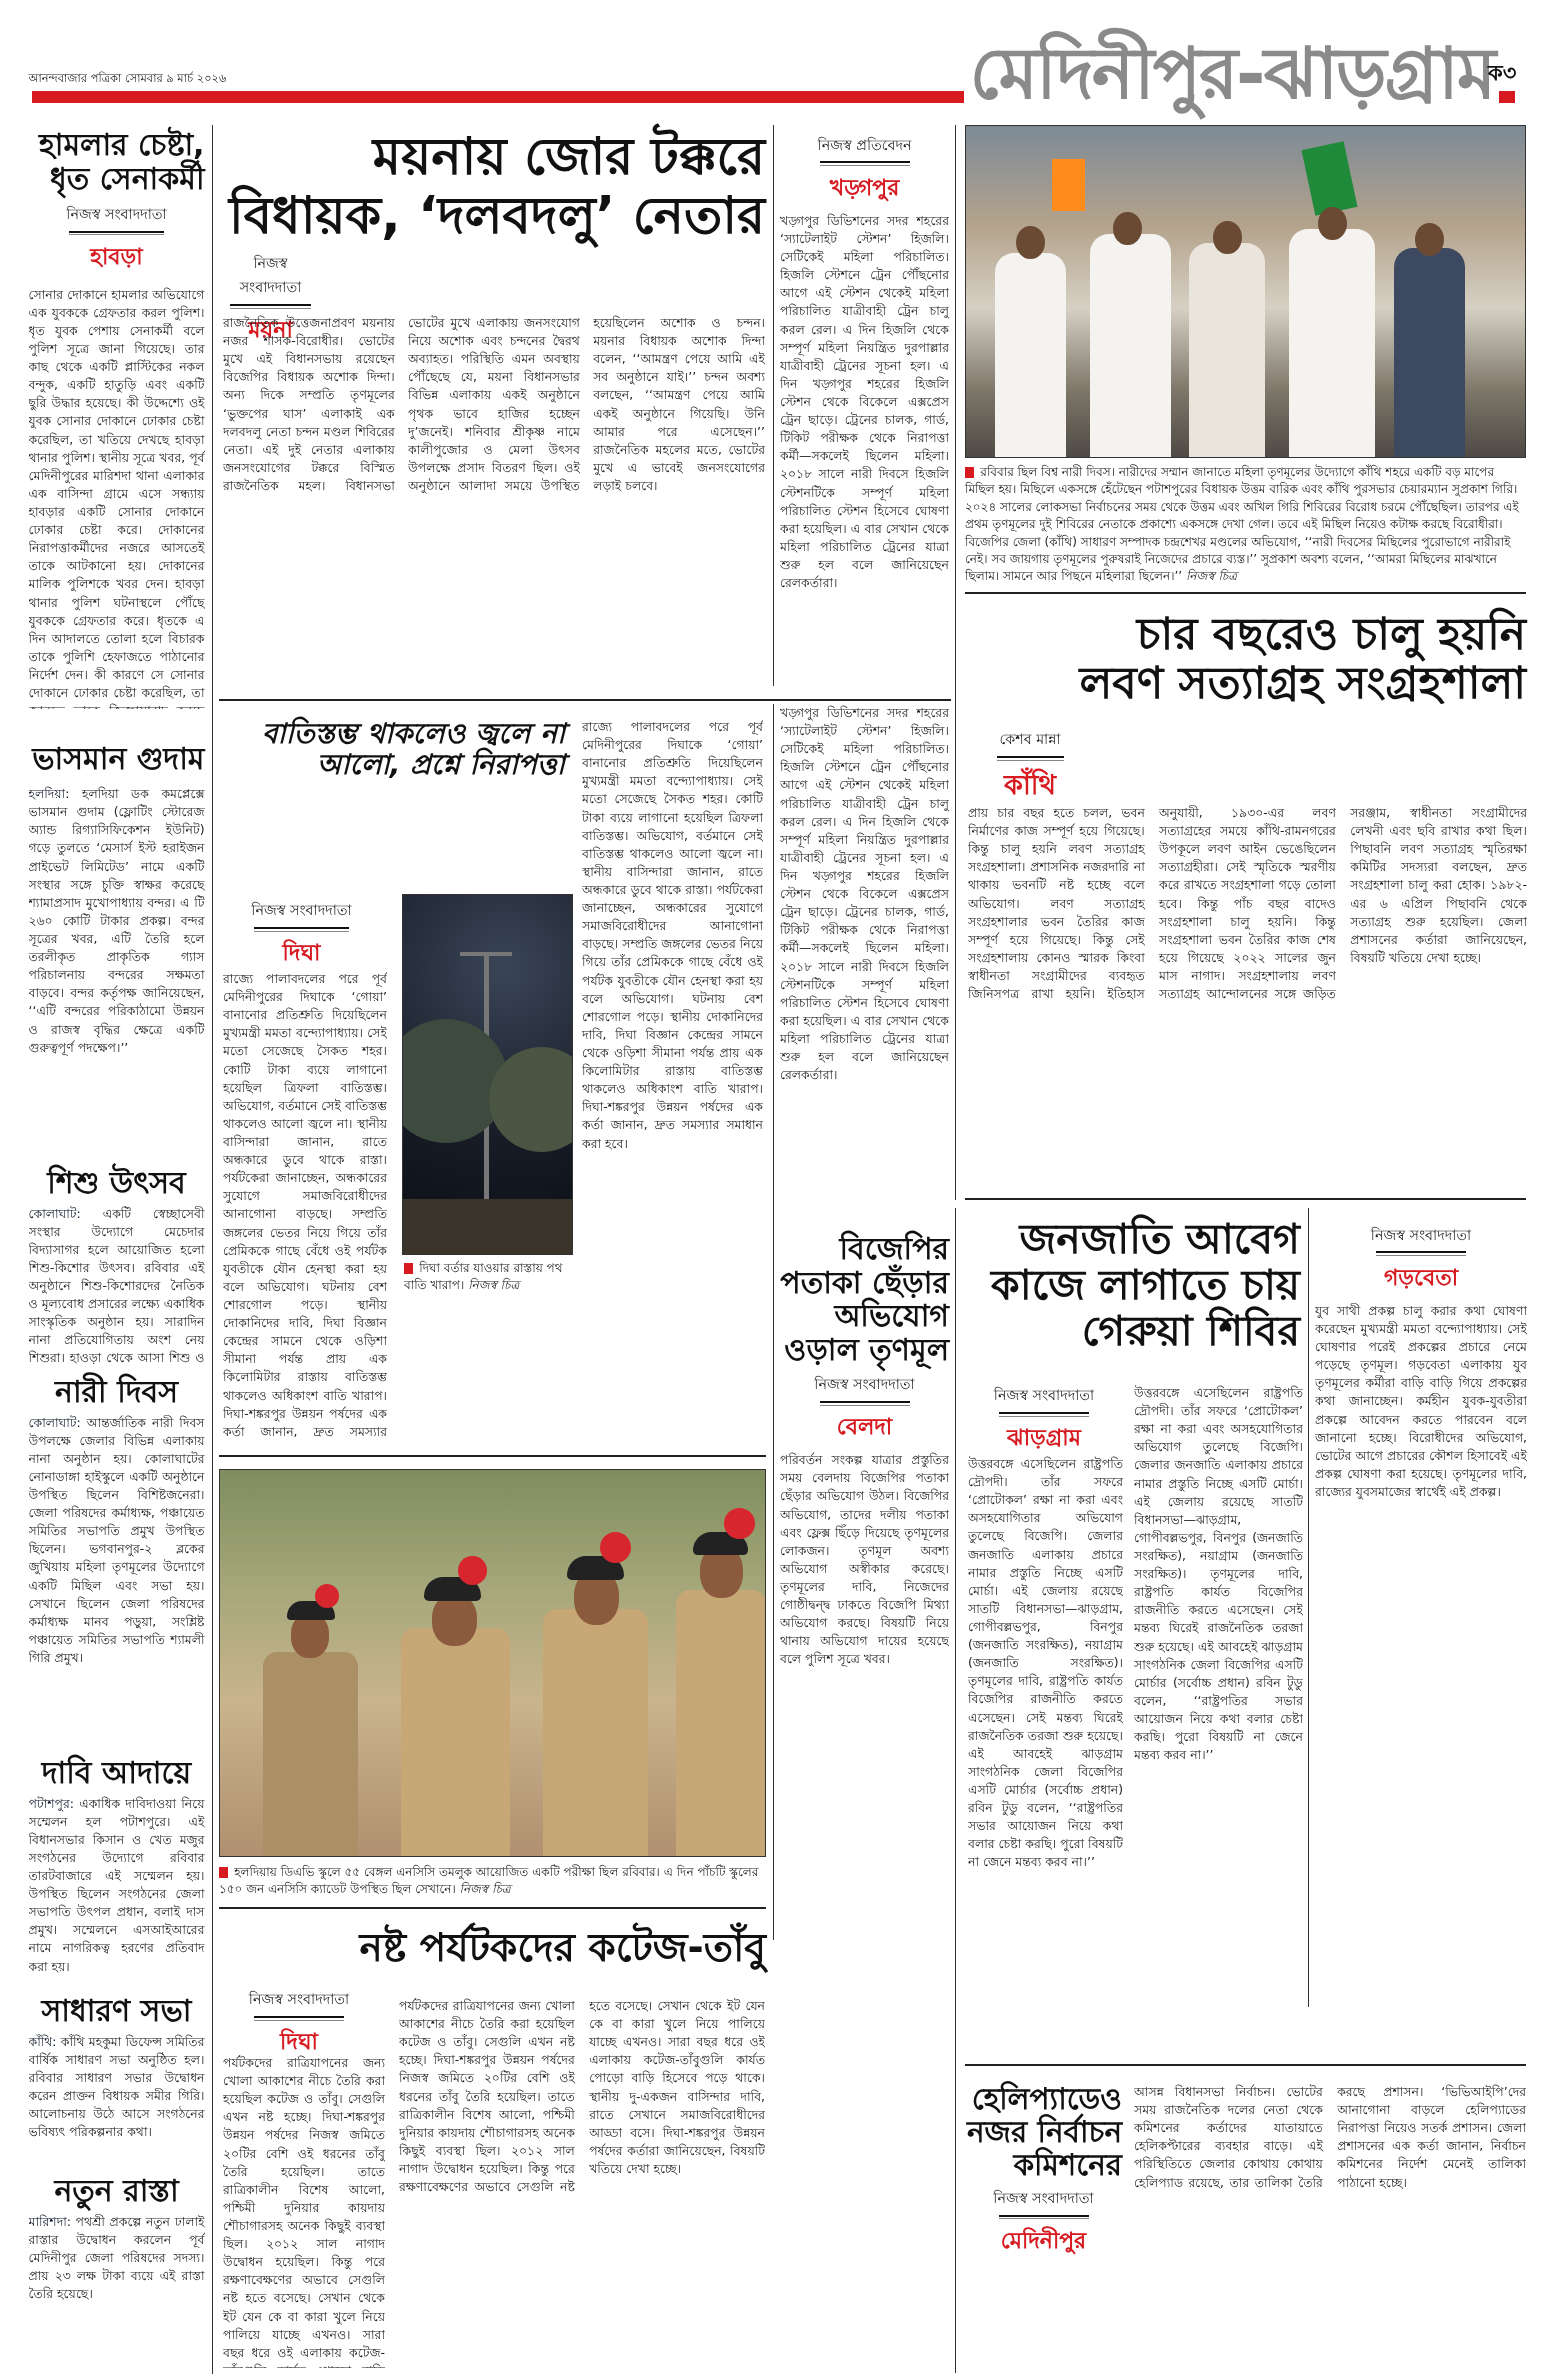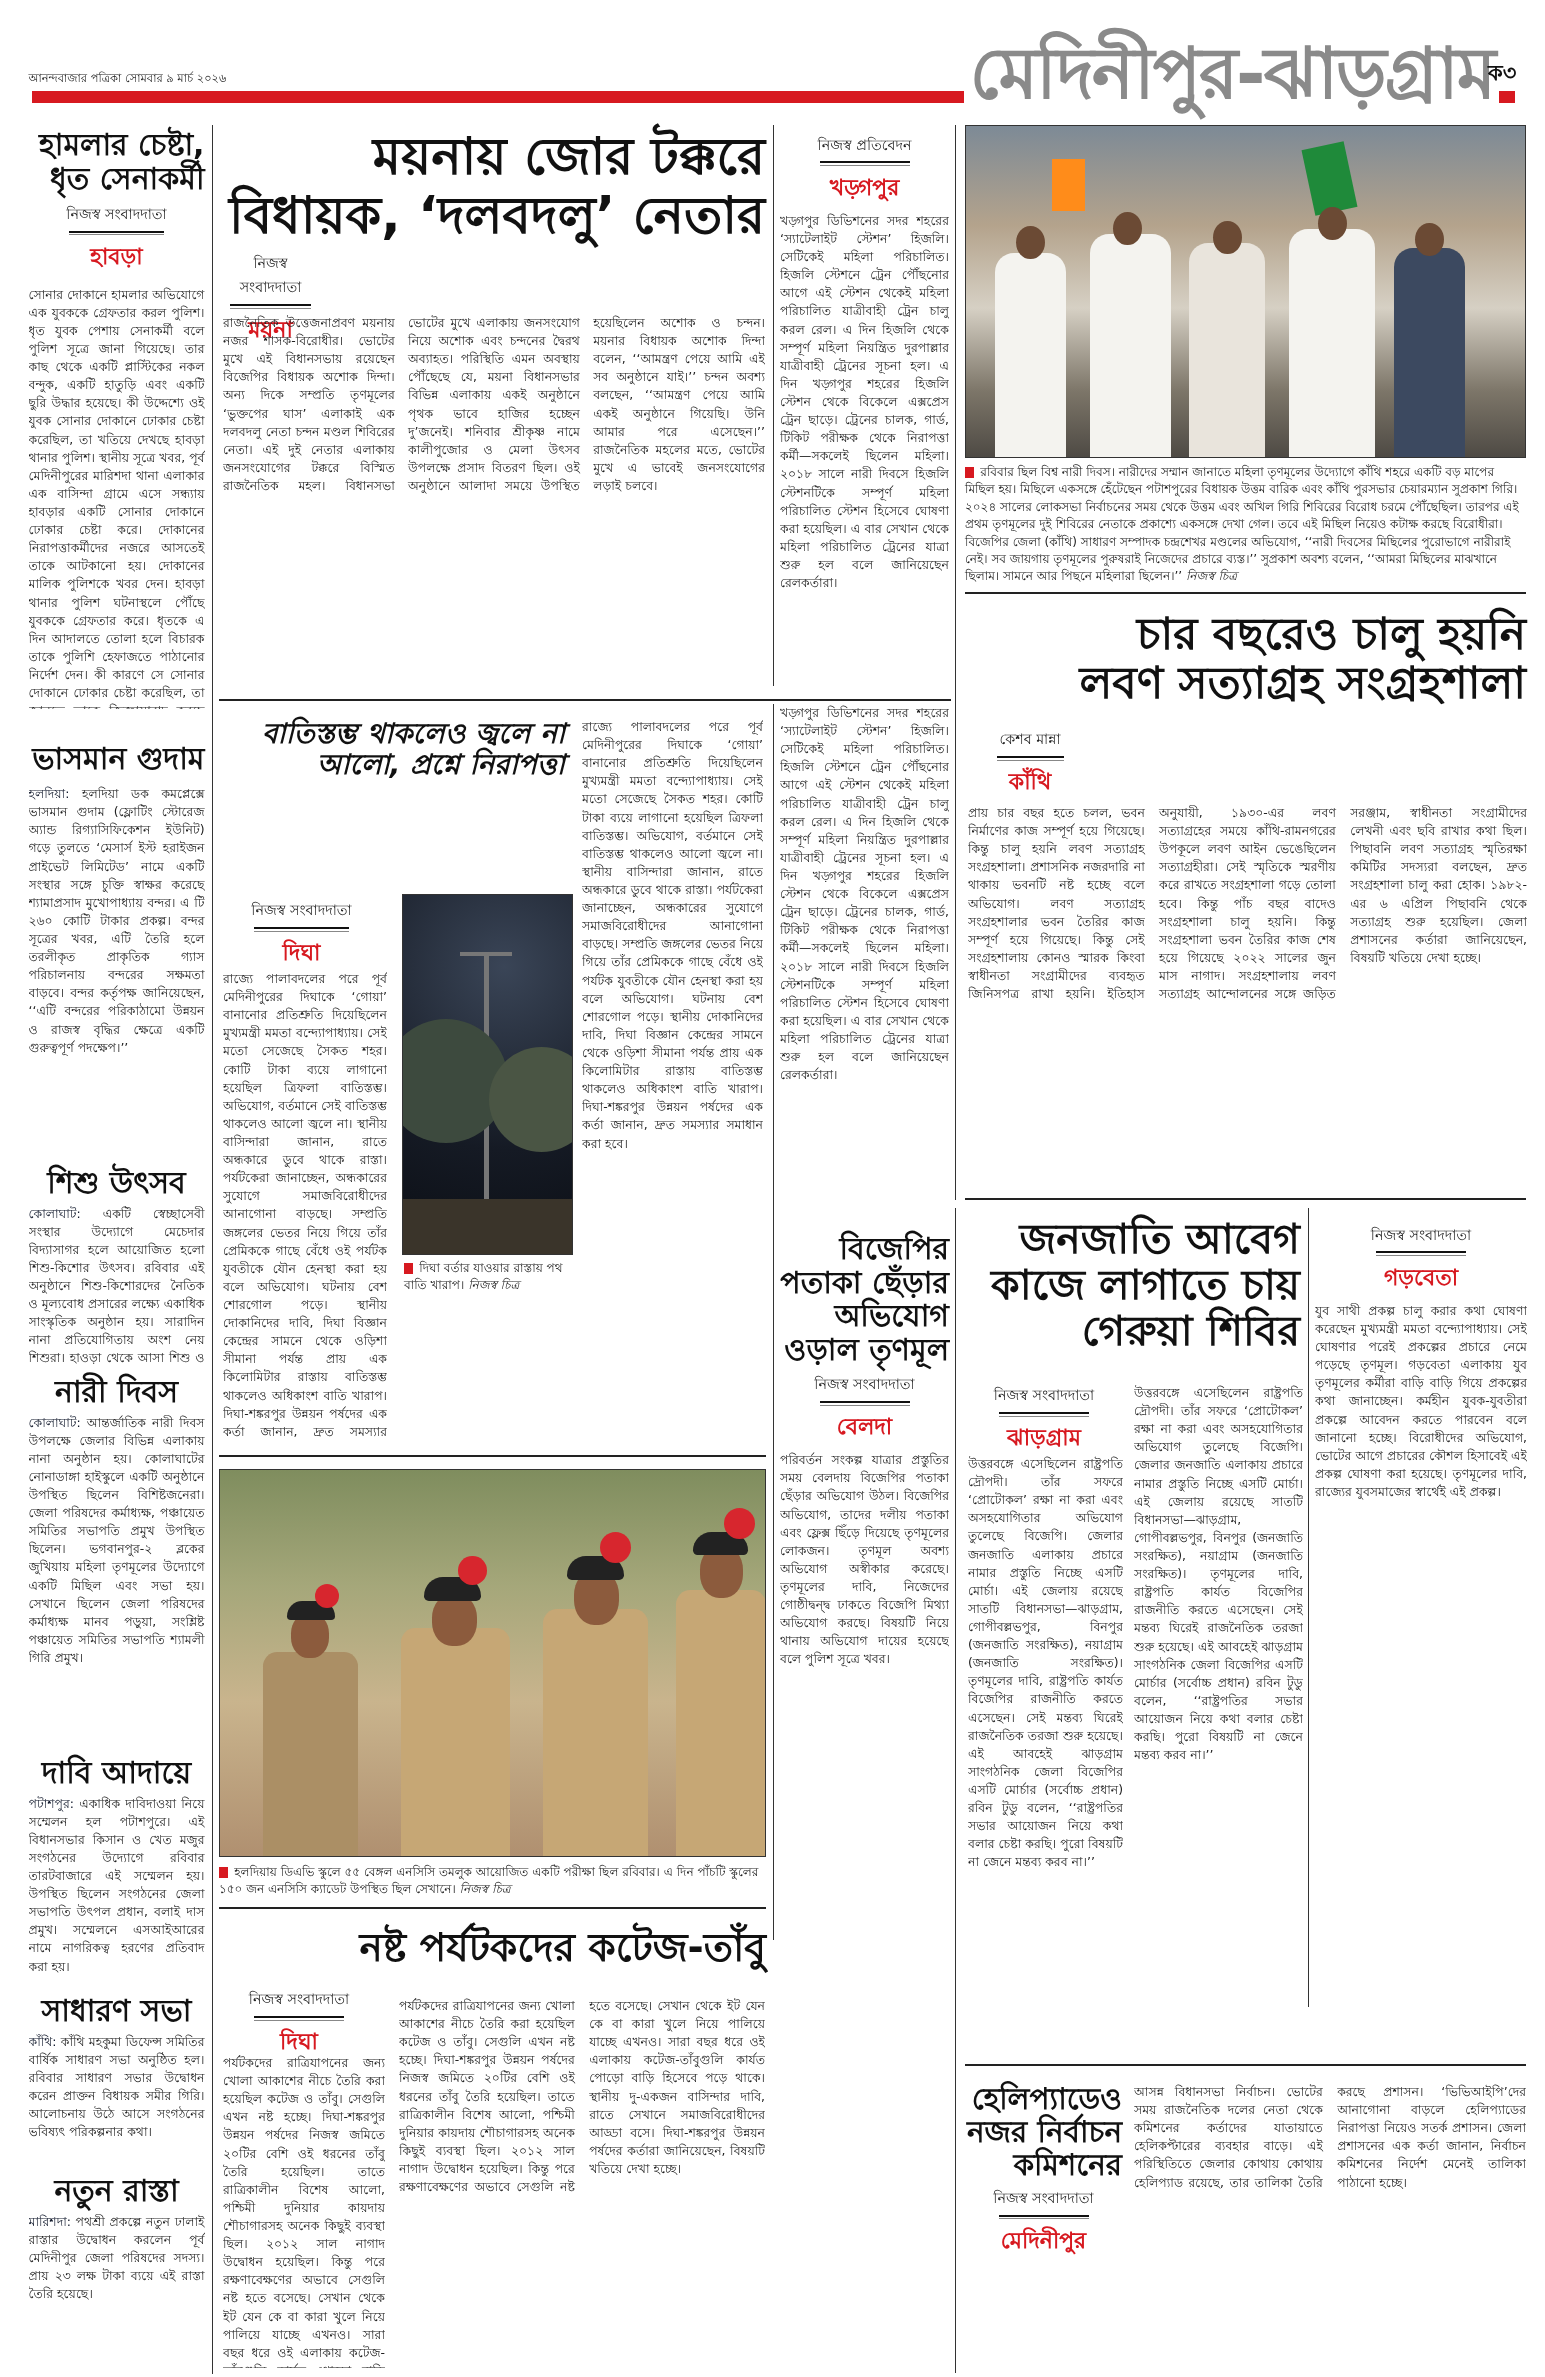--- a/index.html
+++ b/index.html
@@ -147,21 +147,21 @@
 </div>
 <div class="abs hrule" style="left:965px;top:592px;width:561px;"></div>
 
 <div class="abs" style="left:965px;top:609px;width:561px;">
   <div class="headline" style="font-size:44px;">চার বছরেও চালু হয়নি</div>
   <div class="headline" style="font-size:44px;">লবণ সত্যাগ্রহ সংগ্রহশালা</div>
 </div>
 <div class="abs" style="left:968px;top:728px;width:124px;">
   <div class="byline">কেশব মান্না</div>
   <div class="byline-rule" style="width:67px;"></div>
-  <div class="dateline" style="font-size:22px;">কাঁথি</div>
+  <div class="dateline" style="font-size:27px;">কাঁথি</div>
 </div>
 <div class="abs body-text cols3" style="left:968px;top:804px;width:559px;height:390px;overflow:hidden;">প্রায় চার বছর হতে চলল, ভবন নির্মাণের কাজ সম্পূর্ণ হয়ে গিয়েছে। কিন্তু চালু হয়নি লবণ সত্যাগ্রহ সংগ্রহশালা। প্রশাসনিক নজরদারি না থাকায় ভবনটি নষ্ট হচ্ছে বলে অভিযোগ। লবণ সত্যাগ্রহ সংগ্রহশালার ভবন তৈরির কাজ সম্পূর্ণ হয়ে গিয়েছে। কিন্তু সেই সংগ্রহশালায় কোনও স্মারক কিংবা স্বাধীনতা সংগ্রামীদের ব্যবহৃত জিনিসপত্র রাখা হয়নি। ইতিহাস অনুযায়ী, ১৯৩০-এর লবণ সত্যাগ্রহের সময়ে কাঁথি-রামনগরের উপকূলে লবণ আইন ভেঙেছিলেন সত্যাগ্রহীরা। সেই স্মৃতিকে স্মরণীয় করে রাখতে সংগ্রহশালা গড়ে তোলা হবে। কিন্তু পাঁচ বছর বাদেও সংগ্রহশালা চালু হয়নি। কিন্তু সংগ্রহশালা ভবন তৈরির কাজ শেষ হয়ে গিয়েছে ২০২২ সালের জুন মাস নাগাদ। সংগ্রহশালায় লবণ সত্যাগ্রহ আন্দোলনের সঙ্গে জড়িত সরঞ্জাম, স্বাধীনতা সংগ্রামীদের লেখনী এবং ছবি রাখার কথা ছিল। পিছাবনি লবণ সত্যাগ্রহ স্মৃতিরক্ষা কমিটির সদস্যরা বলছেন, দ্রুত সংগ্রহশালা চালু করা হোক। ১৯৮২-এর ৬ এপ্রিল পিছাবনি থেকে সত্যাগ্রহ শুরু হয়েছিল। জেলা প্রশাসনের কর্তারা জানিয়েছেন, বিষয়টি খতিয়ে দেখা হচ্ছে।</div>
 <div class="abs hrule" style="left:965px;top:1198px;width:561px;"></div>
 
 <div class="abs hrule" style="left:219px;top:699px;width:732px;"></div>
 <div class="abs" style="left:223px;top:718px;width:342px;">
   <div class="headline" style="font-size:28px;font-style:italic;">বাতিস্তম্ভ থাকলেও জ্বলে না আলো, প্রশ্নে নিরাপত্তা</div>
 </div>
 <div class="abs" style="left:223px;top:899px;width:157px;">
   <div class="byline">নিজস্ব সংবাদদাতা</div>

